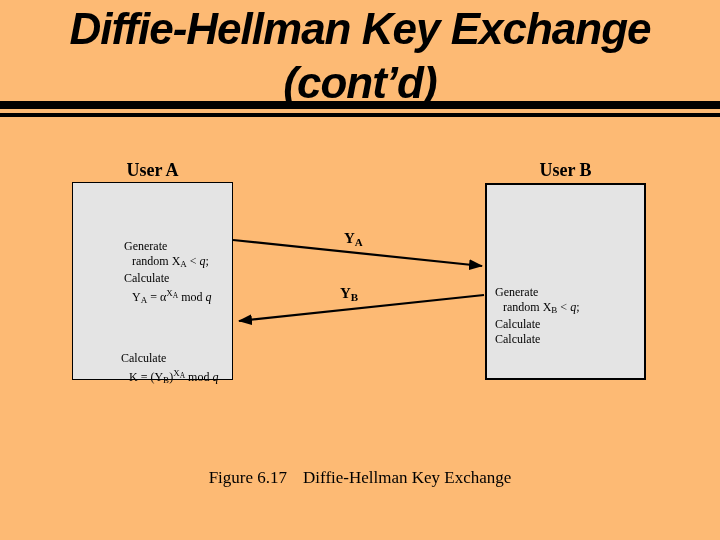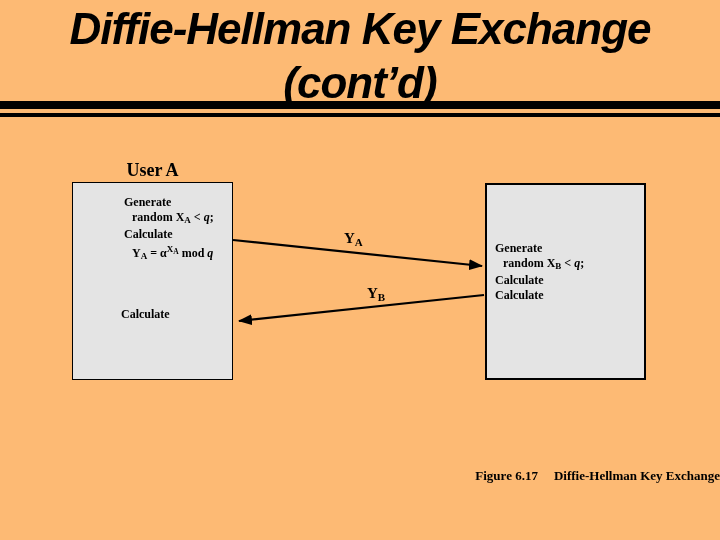--- a/index.html
+++ b/index.html
@@ -30,74 +30,76 @@
   .user-b-label { left:485px; top:160px; }
 
   
   .party-box {
     position:absolute; background:var(--box-fill); box-sizing:border-box;
   }
   .box-a { left:72px;  top:182px; width:161px; height:198px; border:1.5px solid var(--ink); }
   .box-b { left:485px; top:183px; width:161px; height:197px; border:2.5px solid var(--ink); }
 
   .box-text {
-    position:absolute; font-weight:bold; font-size:12px; line-height:14.5px;
-    color:var(--ink); white-space:nowrap;
+    position:absolute; font-weight:normal; font-size:12px; line-height:14.5px;
+    color:var(--ink); white-space:nowrap;margin-top:44px;
   }
   .a-block1 { left:51px; top:12px; }
   .a-block2 { left:48px; top:124px; }
   .b-block1 { left:8px;  top:56px; }
   .indent { margin-left:8px; }
 
   .it { font-style:italic; }
   .sb   { font-size:9px;   vertical-align:-2px; }   
   .sp   { font-size:9px;   vertical-align:5px;  }   
   .spsb { font-size:7.5px; vertical-align:3px;  }   
 
   
   .arrow-label {
     position:absolute; font-weight:bold; font-size:15px; color:var(--ink);
   }
   .label-ya { left:344px; top:230px;text-align:right; }
-  .label-yb { left:367px; top:285px;text-align:center; }
+  .label-yb { left:340px; top:285px;text-align:center; }
   .arrow-label .sb { font-size:11px; vertical-align:-3px; }
 
   .arrows { position:absolute; left:0; top:0; pointer-events:none; }
 
   
   .caption {
-    position:absolute; top:468px; left:0; width:720px; text-align:right;
-    font-weight:bold; font-size:13px; color:var(--ink);
+    position:absolute; top:468px; left:0; width:720px; text-align:center;
+    font-weight:normal; font-size:17px; color:var(--ink);
   }
   .cap-gap { display:inline-block; width:16px; }
 </style>
 </head>
 <body>
 
 <div class="slide">
 
   <div class="title">
     <div>Diffie-Hellman Key Exchange</div>
     <div>(cont’d)</div>
   </div>
 
   <div class="rule-thick"></div>
   <div class="rule-thin"></div>
 
   <div class="user-label user-a-label">User A</div>
+  <div class="user-label user-b-label">User B</div>
 
   <div class="party-box box-a">
     <div class="box-text a-block1">
       <div><span>Generate</span></div>
       <div class="indent"><span>random X</span><span class="sb">A</span><span> &lt; </span><span class="it">q</span><span>;</span></div>
       <div><span>Calculate</span></div>
       <div class="indent"><span>Y</span><span class="sb">A</span><span> = </span><span>α</span><span class="sp">X</span><span class="spsb">A</span><span> mod </span><span class="it">q</span></div>
     </div>
     <div class="box-text a-block2">
       <div><span>Calculate</span></div>
+      <div class="indent"><span>K = (Y</span><span class="sb">B</span><span>)</span><span class="sp">X</span><span class="spsb">A</span><span> mod </span><span class="it">q</span></div>
     </div>
   </div>
 
   <div class="party-box box-b">
     <div class="box-text b-block1">
       <div><span>Generate</span></div>
       <div class="indent"><span>random X</span><span class="sb">B</span><span> &lt; </span><span class="it">q</span><span>;</span></div>
       <div><span>Calculate</span></div>
       <div><span>Calculate</span></div>
     </div>

